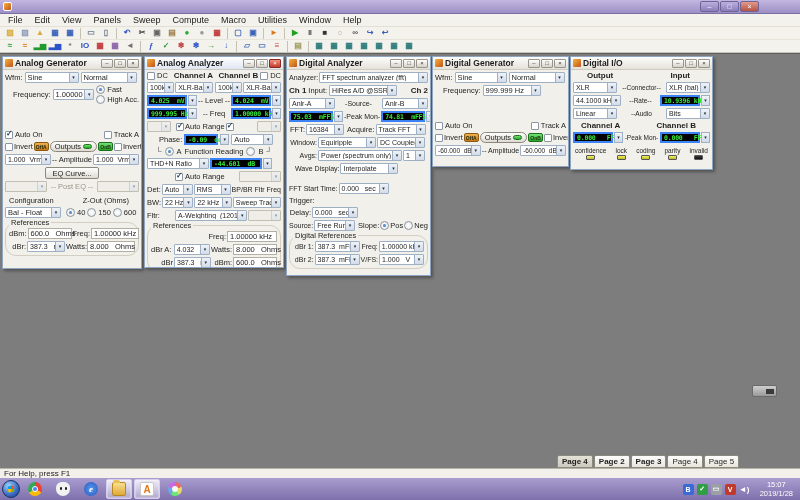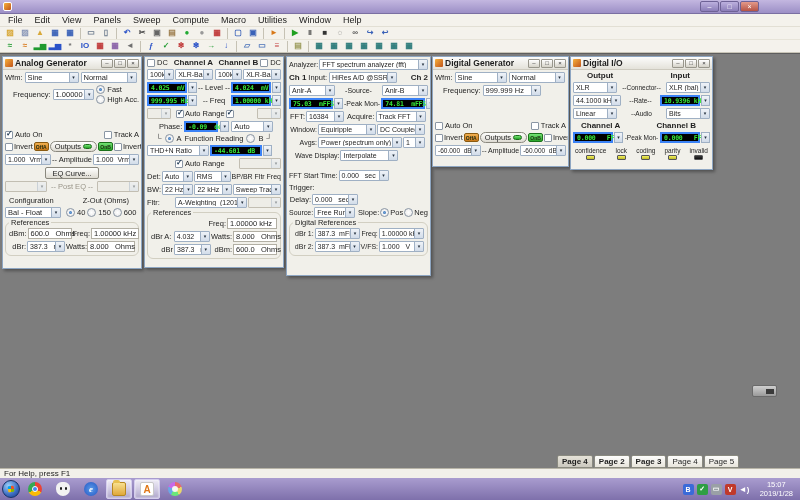--- a/index.html
+++ b/index.html
@@ -52,21 +52,21 @@
   .cb.checked::after{content:"✓";position:absolute;top:-2.5px;left:0;font-size:8px;font-weight:bold;color:#203a54}
   .rad{width:9px;height:9px;min-width:9px;border-radius:50%;background:radial-gradient(#ffffff,#e6e6e6);border:1px solid #8a96a4;display:inline-block;position:relative}
   .rad.sel::after{content:"";position:absolute;inset:2px;border-radius:50%;background:radial-gradient(#6aa0d8,#2a62a8)}
   .fld{display:inline-flex;align-items:center;background:#fff;border:1px solid #b2afa4;height:11px;padding:0 2px;font-size:7.5px;white-space:pre}
   .btn{display:inline-flex;align-items:center;justify-content:center;background:linear-gradient(#fefefd,#dedbd2);border:1px solid #8a887e;border-radius:2px;height:12px;padding:0 6px;font-size:7.5px}
   .tog{height:9px;min-width:15px;border-radius:2px;font-size:5px;line-height:8px;text-align:center;color:#1c2a10;font-weight:bold;padding:0 1px}
   .tog.off{background:linear-gradient(#f2b050,#c87818);border:1px solid #8a5a10}
   .tog.on{background:linear-gradient(#74e274,#28a428);border:1px solid #1a701a}
   .outbtn{display:inline-flex;align-items:center;gap:2px;background:linear-gradient(#fefefd,#dedbd2);border:1px solid #8a887e;border-radius:6px;height:11px;padding:0 4px;font-size:7.5px}
   .outdot{width:9px;height:5px;border-radius:3px;background:linear-gradient(#74e274,#28a428);border:1px solid #1a701a}
-  .grp{position:relative;border:1px solid #d2cfc2;border-radius:6px;margin:4px 2px 2px;padding:3px 1px 1px}
+  .grp{position:relative;border:1px solid #d2cfc2;border-radius:11px;margin:4px 2px 2px;padding:3px 1px 1px}
   .grp .glabel{position:absolute;top:-5px;left:3px;background:#f1f0ea;padding:0 2px;font-size:7.5px}
   .spacer{width:100%}
   .flex{flex:1}
   .bracket{color:#555;font-size:8px;font-weight:bold}
   .ledrow{display:flex;justify-content:space-between;padding:1px 4px;margin-top:3px}
   .ledcol{display:flex;flex-direction:column;align-items:center;gap:1px;font-size:6.5px}
   .led{width:9px;height:5px;border:1px solid #555;border-radius:1px;background:linear-gradient(#f0ee60,#c2be28);display:block}
   .led.off{background:linear-gradient(#3a3a3a,#101010)}
   .artifact{position:absolute;left:752px;top:331px;width:25px;height:12px;background:linear-gradient(#cfcfcf,#9a9a9a);border:1px solid #6a6a6a;border-radius:2px}
   .artifact .slot{display:block;width:8px;height:5px;background:#3a3a3a;margin:3px 0 0 13px}
@@ -303,20 +303,29 @@
               <b class="v" style="font-weight:normal;font-size:7px">387.3   mV</b>
               <i class="ar"></i>
             </span>
           <span class="lbl" style="width:20px;text-align:right">Watts:</span>
           <span class="fld" style="width:48px">8.000   Ohms</span>
         </div>
       </div>
     </div>
 
     <div class="panel aa active">
+      <div class="ptitle">
+        <span class="picon"></span>
+        <span class="ptxt">Analog Analyzer</span>
+        <span class="pbtns">
+          <span class="pbtn">–</span>
+          <span class="pbtn">□</span>
+          <span class="pbtn close">×</span>
+        </span>
+      </div>
       <div class="prow" style="margin:1px 0">
         <span class="cb"></span>
         <span class="lbl">DC</span>
         <span class="b" style="margin-left:4px">Channel A</span>
         <span class="flex"></span>
         <span class="b">Channel B</span>
         <span class="cb"></span>
         <span class="lbl">DC</span>
       </div>
       <div class="prow" style="gap:1px">
@@ -460,20 +469,29 @@
               <b class="v" style="font-weight:normal;font-size:7px">387.3   mV</b>
               <i class="ar"></i>
             </span>
           <span class="lbl" style="width:22px;text-align:right">dBm:</span>
           <span class="fld" style="width:44px">600.0   Ohms</span>
         </div>
       </div>
     </div>
 
     <div class="panel da">
+      <div class="ptitle">
+        <span class="picon"></span>
+        <span class="ptxt">Digital Analyzer</span>
+        <span class="pbtns">
+          <span class="pbtn">–</span>
+          <span class="pbtn">□</span>
+          <span class="pbtn close">×</span>
+        </span>
+      </div>
       <div class="prow" style="gap:1px">
         <span class="lbl" style="font-size:7px">Analyzer:</span>
         <span class="dd" style="flex:1">
             <b class="v" style="font-weight:normal;font-size:7px">FFT spectrum analyzer (fft)</b>
             <i class="ar"></i>
           </span>
       </div>
       <div class="prow" style="gap:2px">
         <span class="b">Ch 1</span>
         <span class="lbl">Input:</span>

